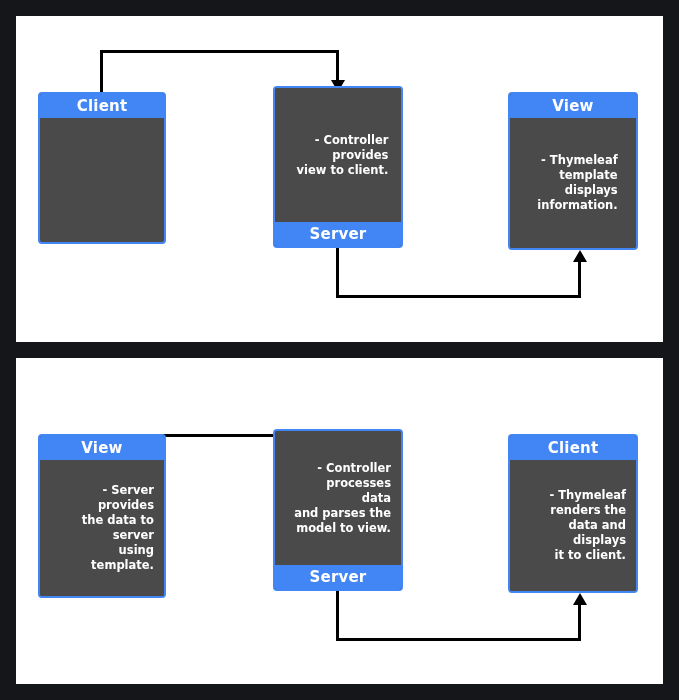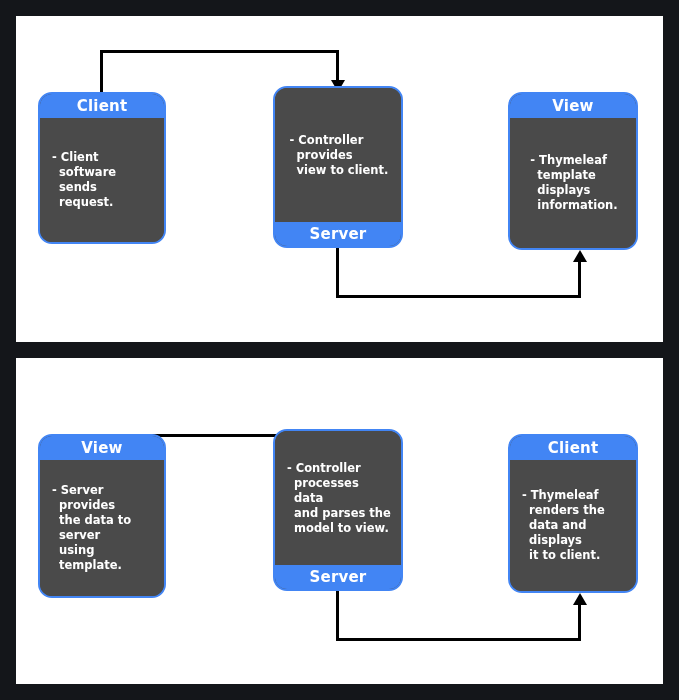--- a/index.html
+++ b/index.html
@@ -23,21 +23,21 @@
     position: absolute;
     background: #ffffff;
     overflow: hidden;
   }
   #panel-top   { left: 16px; top: 16px;  width: 647px; height: 326px; }
   #panel-bottom{ left: 16px; top: 358px; width: 647px; height: 326px; }
 
   
   .node {
     position: absolute;
-    border-radius: 14px;
+    border-radius: 4px;
     background: #4a4a4a;
     border: 2px solid #4285f4;
     box-sizing: border-box;
     display: flex;
     flex-direction: column;
     overflow: hidden;
   }
   .node.footer-style { flex-direction: column; }
 
   .node-band {
@@ -61,21 +61,21 @@
   }
   .node-text {
     color: #ffffff;
     font-size: 11.5px;
     line-height: 15px;
     font-weight: bold;
     white-space: pre-line;
     text-indent: -7px;
     padding-left: 7px;
   }
-  .node-body.center { justify-content: center; text-align: left; }
+  .node-body.center { justify-content: center; text-align: right; }
 
   
   .conn { position: absolute; background: #000000; }
   .conn-h { height: 3px; }
   .conn-v { width: 3px; }
   .arrow {
     position: absolute;
     width: 0; height: 0;
   }
   .arrow-down {
@@ -101,24 +101,20 @@
     <div class="conn conn-v" style="left:320px; top:34px; height:36px;"></div>
     <div class="arrow arrow-down" style="left:315px; top:64px;"></div>
 
     <div class="conn conn-v" style="left:320px; top:228px; height:54px;"></div>
     <div class="conn conn-h" style="left:320px; top:279px; width:245px;"></div>
     <div class="conn conn-v" style="left:562px; top:238px; height:42px;"></div>
     <div class="arrow arrow-up" style="left:557px; top:234px;"></div>
 
     <div class="node" style="left:22px; top:76px; width:128px; height:152px;">
       <div class="node-band">Client</div>
-      <div class="node-body center">
-        <div class="node-text">- Client software
-  sends request.</div>
-      </div>
     </div>
 
     <div class="node footer-style" style="left:257px; top:70px; width:130px; height:162px;">
       <div class="node-body center">
         <div class="node-text">- Controller
   provides
   view to client.</div>
       </div>
       <div class="node-band">Server</div>
     </div>

